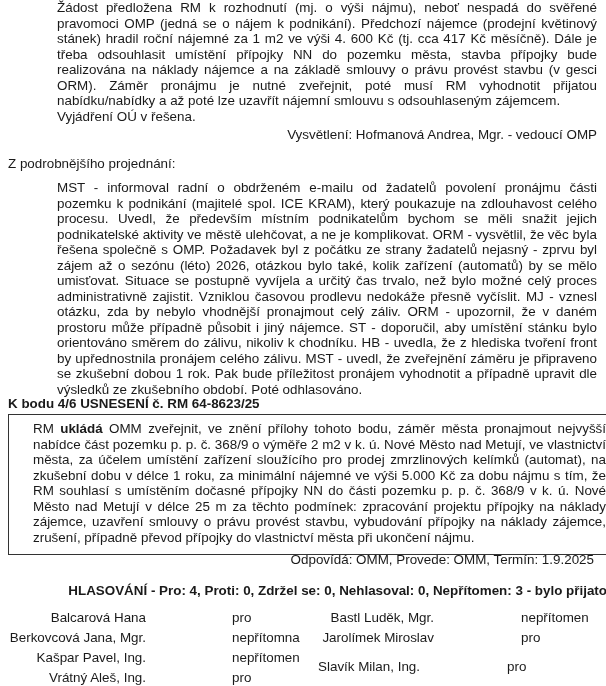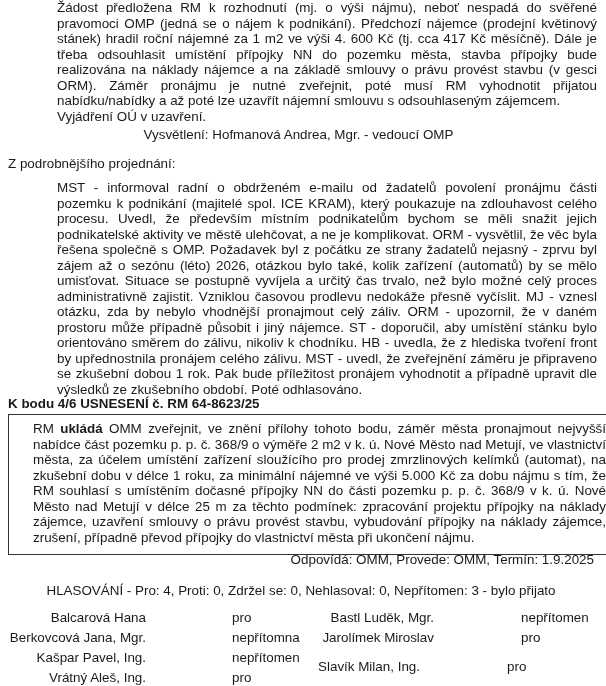--- a/index.html
+++ b/index.html
@@ -27,21 +27,21 @@
     }
     .intro {
       left: 57px;
       top: 0px;
       width: 540px;
     }
     .explained {
       left: 0;
       top: 127px;
       width: 597px;
-      text-align: center;
+      text-align: right;
     }
     .subhead {
       left: 8px;
       top: 156px;
     }
     .discussion {
       left: 57px;
       top: 180px;
       width: 540px;
     }
@@ -58,24 +58,25 @@
       padding: 6px 7px 9px 24px;
     }
     .res-box b { font-weight: bold; }
     .responsible {
       left: 0;
       top: 552px;
       width: 594px;
       text-align: right;
     }
     .vote-summary {
-      left: 4px;
+      left: 13px;
       top: 583px;
       width: 594px;
-      text-align: center;
+      text-align: right;
+      font-weight: bold;
     }
     .vote-grid {
       left: 0;
       top: 610px;
       width: 606px;
     }
     .vote-row {
       position: absolute;
       height: 20px;
       white-space: nowrap;
@@ -92,21 +93,21 @@
     .col-left .vote-val { left: 232px; }
     .col-right .vote-name { right: 108px; width: 200px; }
     .col-right .vote-val { left: 507px; }
     .vote-row { left: 0; width: 528px; }
   </style>
 </head>
 <body>
 
 <div class="abs intro">
   <p class="para justify">Žádost předložena RM k rozhodnutí (mj. o výši nájmu), neboť nespadá do svěřené pravomoci OMP (jedná se o nájem k podnikání). Předchozí nájemce (prodejní květinový stánek) hradil roční nájemné za 1 m2 ve výši 4. 600 Kč (tj. cca 417 Kč měsíčně). Dále je třeba odsouhlasit umístění přípojky NN do pozemku města, stavba přípojky bude realizována na náklady nájemce a na základě smlouvy o právu provést stavbu (v gesci ORM). Záměr pronájmu je nutné zveřejnit, poté musí RM vyhodnotit přijatou nabídku/nabídky a až poté lze uzavřít nájemní smlouvu s odsouhlaseným zájemcem.</p>
-  <p class="para">Vyjádření OÚ v uzavření.</p>
+  <p class="para">Vyjádření OÚ v řešena.</p>
 </div>
 
 <div class="abs explained">Vysvětlení: Hofmanová Andrea, Mgr. - vedoucí OMP</div>
 
 <div class="abs subhead">Z podrobnějšího projednání:</div>
 
 <div class="abs discussion">
   <p class="para justify">MST - informoval radní o obdrženém e-mailu od žadatelů povolení pronájmu části pozemku k podnikání (majitelé spol. ICE KRAM), který poukazuje na zdlouhavost celého procesu. Uvedl, že především místním podnikatelům bychom se měli snažit jejich podnikatelské aktivity ve městě ulehčovat, a ne je komplikovat. ORM - vysvětlil, že věc byla řešena společně s OMP. Požadavek byl z počátku ze strany žadatelů nejasný - zprvu byl zájem až o sezónu (léto) 2026, otázkou bylo také, kolik zařízení (automatů) by se mělo umisťovat. Situace se postupně vyvíjela a určitý čas trvalo, než bylo možné celý proces administrativně zajistit. Vzniklou časovou prodlevu nedokáže přesně vyčíslit. MJ - vznesl otázku, zda by nebylo vhodnější pronajmout celý záliv. ORM - upozornil, že v daném prostoru může případně působit i jiný nájemce. ST - doporučil, aby umístění stánku bylo orientováno směrem do zálivu, nikoliv k chodníku. HB - uvedla, že z hlediska tvoření front by upřednostnila pronájem celého zálivu. MST - uvedl, že zveřejnění záměru je připraveno se zkušební dobou 1 rok. Pak bude příležitost pronájem vyhodnotit a případně upravit dle výsledků ze zkušebního období. Poté odhlasováno.</p>
 </div>
 

